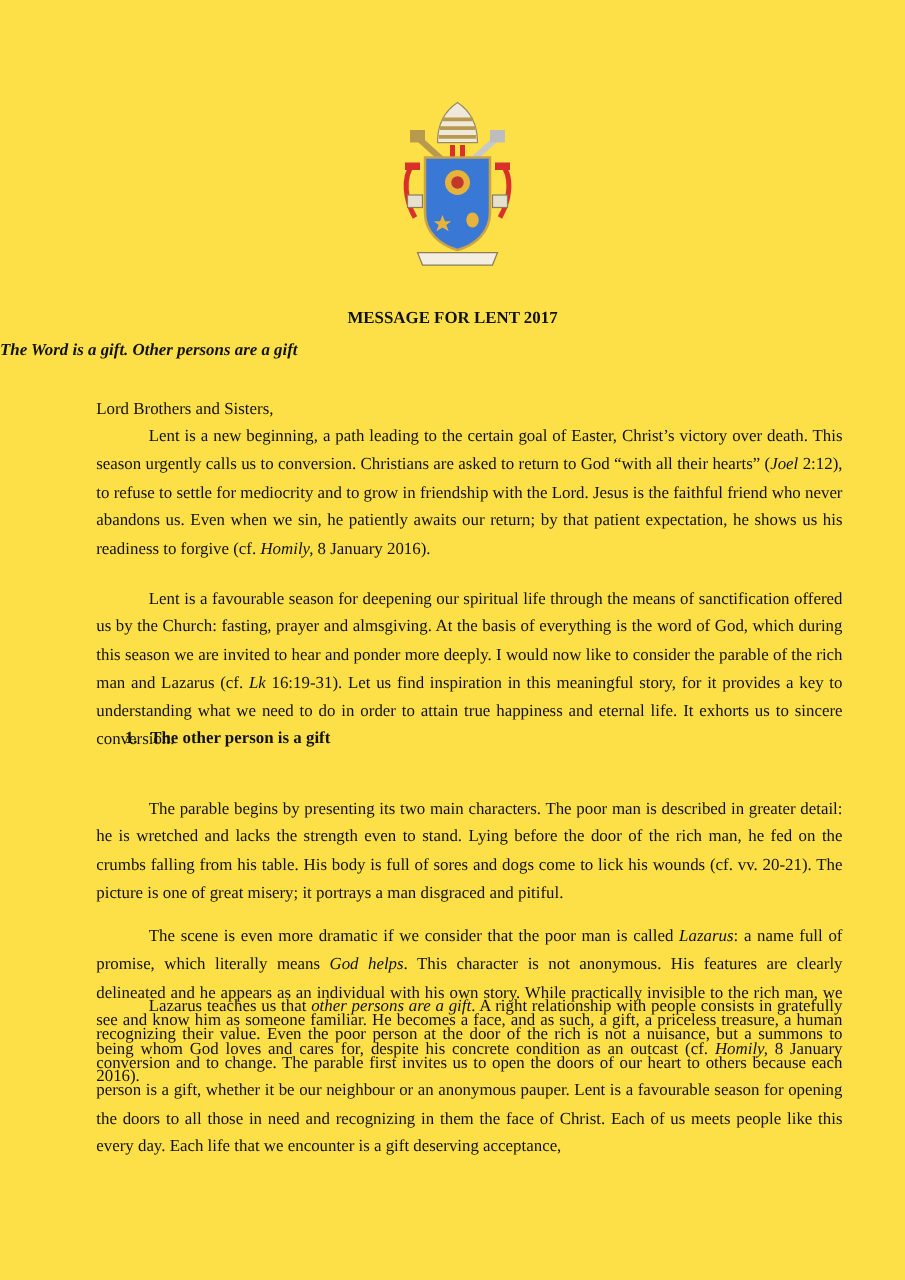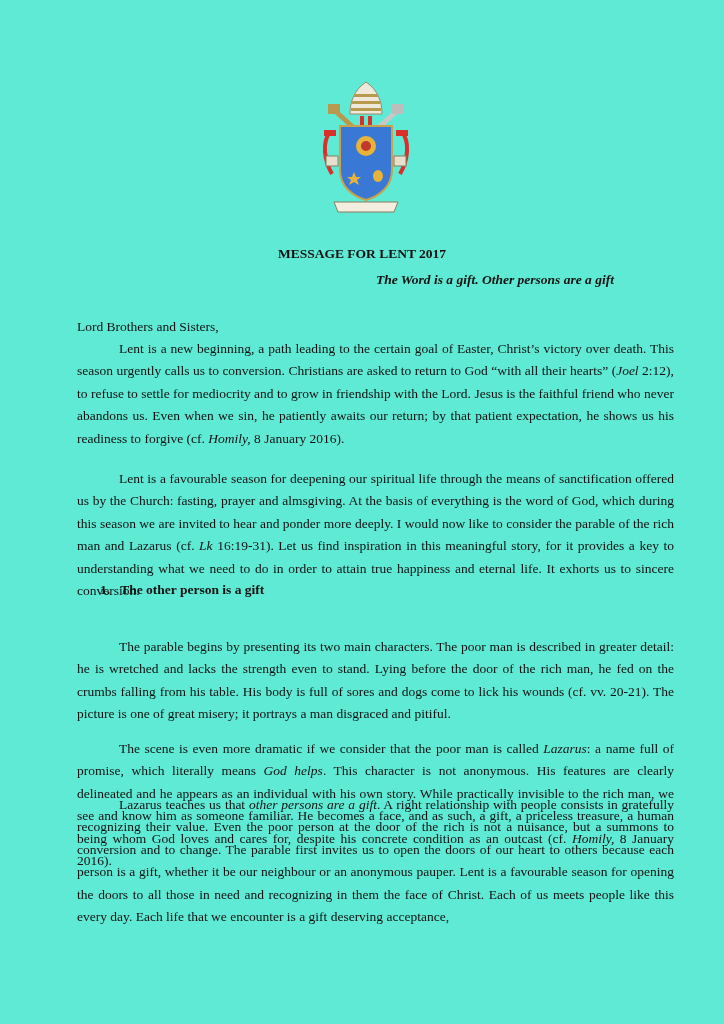--- a/index.html
+++ b/index.html
@@ -1,20 +1,20 @@
 <!DOCTYPE html>
 <html><head>
 <meta charset="utf-8">
 <style>
   html, body { margin: 0; padding: 0; background: #ffffff; }
   body { width: 724px; height: 1024px; position: relative; overflow: hidden; font-family: "Liberation Serif", serif; color: #111; }
-  .page { position: absolute; left: 0; top: 0; width: 724px; height: 1024px; background: #5eead4; }
+  .page { position: absolute; left: 0; top: 0; width: 724px; height: 1024px; background: #fde047; }
   .crest { position: absolute; left: 320px; top: 80px; width: 92px; height: 138px; }
   .title { position: absolute; left: 0; width: 724px; text-align: center; top: 246px; font-weight: bold; font-size: 13.5px; }
-  .subtitle { position: absolute; left: 0; width: 614px; text-align: right; top: 272px; font-weight: bold; font-style: italic; font-size: 13.5px; }
+  .subtitle { position: absolute; left: 0; width: 614px; text-align: left; top: 272px; font-weight: bold; font-style: italic; font-size: 13.5px; }
   .body { position: absolute; left: 77px; width: 597px; font-size: 13.5px; line-height: 22.4px; text-align: justify; }
   .greeting { top: 316px; }
   .p { text-indent: 42px; margin: 0 0 6px 0; }
   .p1 { position: absolute; top: 338px; }
   .p2 { position: absolute; top: 468px; }
   .heading { position: absolute; top: 582px; left: 93px; font-weight: bold; font-size: 13.5px; text-align: center; }
   .heading .num { display: inline-block; width: 24px; }
   .p3 { position: absolute; top: 636px; }
   .p4 { position: absolute; top: 738px; }
   .p5 { position: absolute; top: 794px; }

